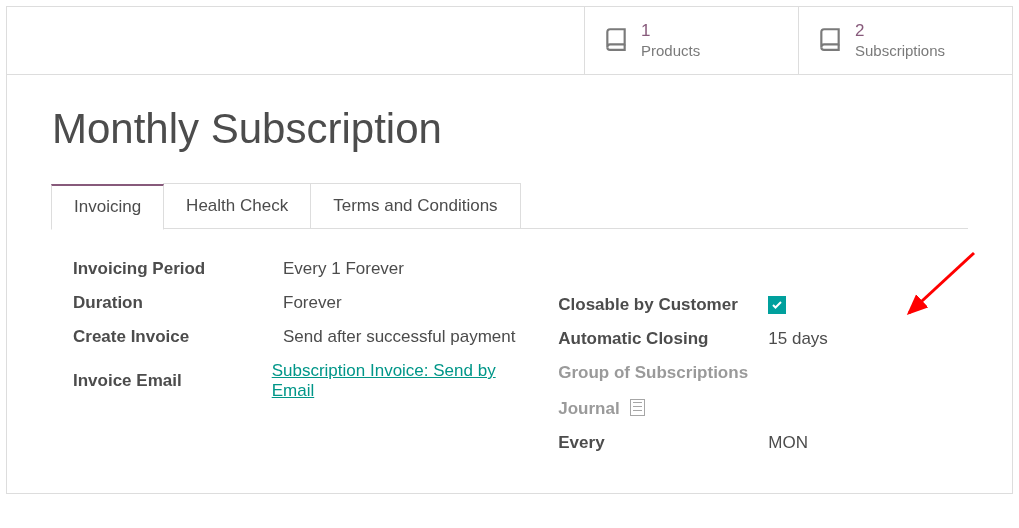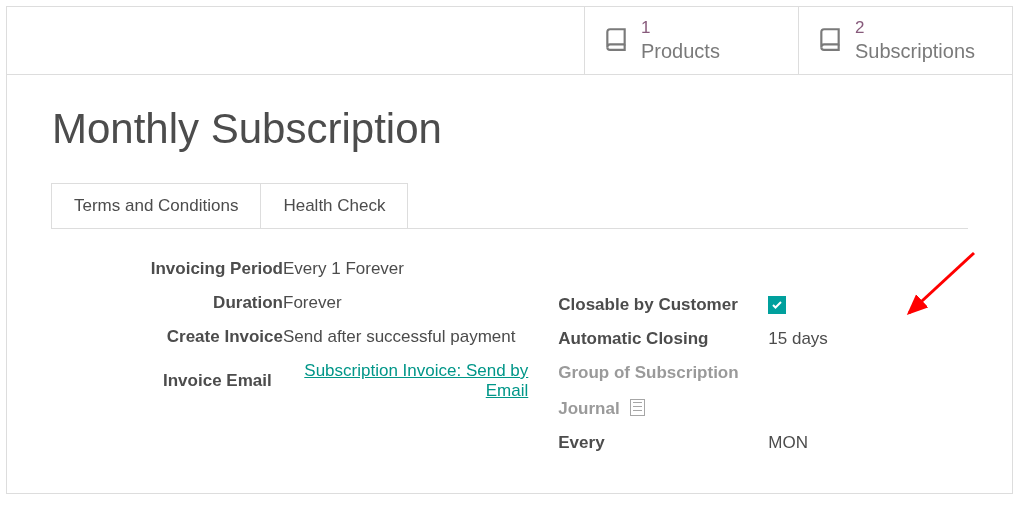--- a/index.html
+++ b/index.html
@@ -27,21 +27,21 @@
     width: 214px;
     display: flex;
     align-items: center;
     padding: 0 18px;
     cursor: pointer;
     gap: 12px;
   }
   .stat-btn .book-icon { color: #7a7a7a; }
   .stat-text { display: flex; flex-direction: column; line-height: 1.2; }
   .stat-count { color: #875a7b; font-size: 17px; font-weight: 400; }
-  .stat-label { color: #7a7a7a; font-size: 20px; }
+  .stat-label { color: #7a7a7a; font-size: 15px; }
   .content { padding: 30px 44px 26px; }
   h1.title {
     margin: 0 0 30px 1px;
     font-size: 42px;
     font-weight: 400;
     color: #4c4c4c;
   }
   .tabs {
     display: flex;
     margin-bottom: 30px;
@@ -65,21 +65,21 @@
   }
   .tabs::after {
     content: "";
     flex: 1;
     border-bottom: 1px solid #ddd;
   }
   .form-cols {
     display: flex;
     gap: 30px;
   }
-  .col-left { flex: 1; padding-left: 22px; text-align: right; }
+  .col-left { flex: 1; padding-left: 22px; }
   .col-right { flex: 0.9; margin-top: 36px; }
   .row {
     display: flex;
     align-items: center;
     margin-bottom: 14px;
     font-size: 17px;
   }
   .label {
     width: 210px;
     color: #4c4c4c;
@@ -152,22 +152,23 @@
         <span class="stat-count">2</span>
         <span class="stat-label">Subscriptions</span>
       </span>
     </div>
   </div>
 
   <div class="content">
     <h1 class="title">Monthly Subscription</h1>
 
     <div class="tabs">
+      <div class="tab active">Invoicing</div>
+      <div class="tab">Health Check</div>
       <div class="tab">Terms and Conditions</div>
-      <div class="tab">Health Check</div>
     </div>
 
     <div class="form-cols">
       <div class="col-left">
         <div class="row">
           <span class="label">Invoicing Period</span>
           <span class="value">
             <span>Every</span>&nbsp;<span>1</span>&nbsp;<span>Forever</span>
           </span>
         </div>
@@ -194,21 +195,21 @@
               </svg>
           </span>
         </div>
         <div class="row">
           <span class="label">Automatic Closing</span>
           <span class="value">
             <span>15</span>&nbsp;<span>days</span>
           </span>
         </div>
         <div class="row">
-          <span class="label muted">Group of Subscription</span>
+          <span class="label muted">Group of Subscriptions</span>
         </div>
         <div class="row">
           <span class="label muted">
             <span>Journal</span>
             <span class="building-icon"></span>
           </span>
         </div>
         <div class="row">
           <span class="label">Every</span>
           <span class="value">MON</span>

